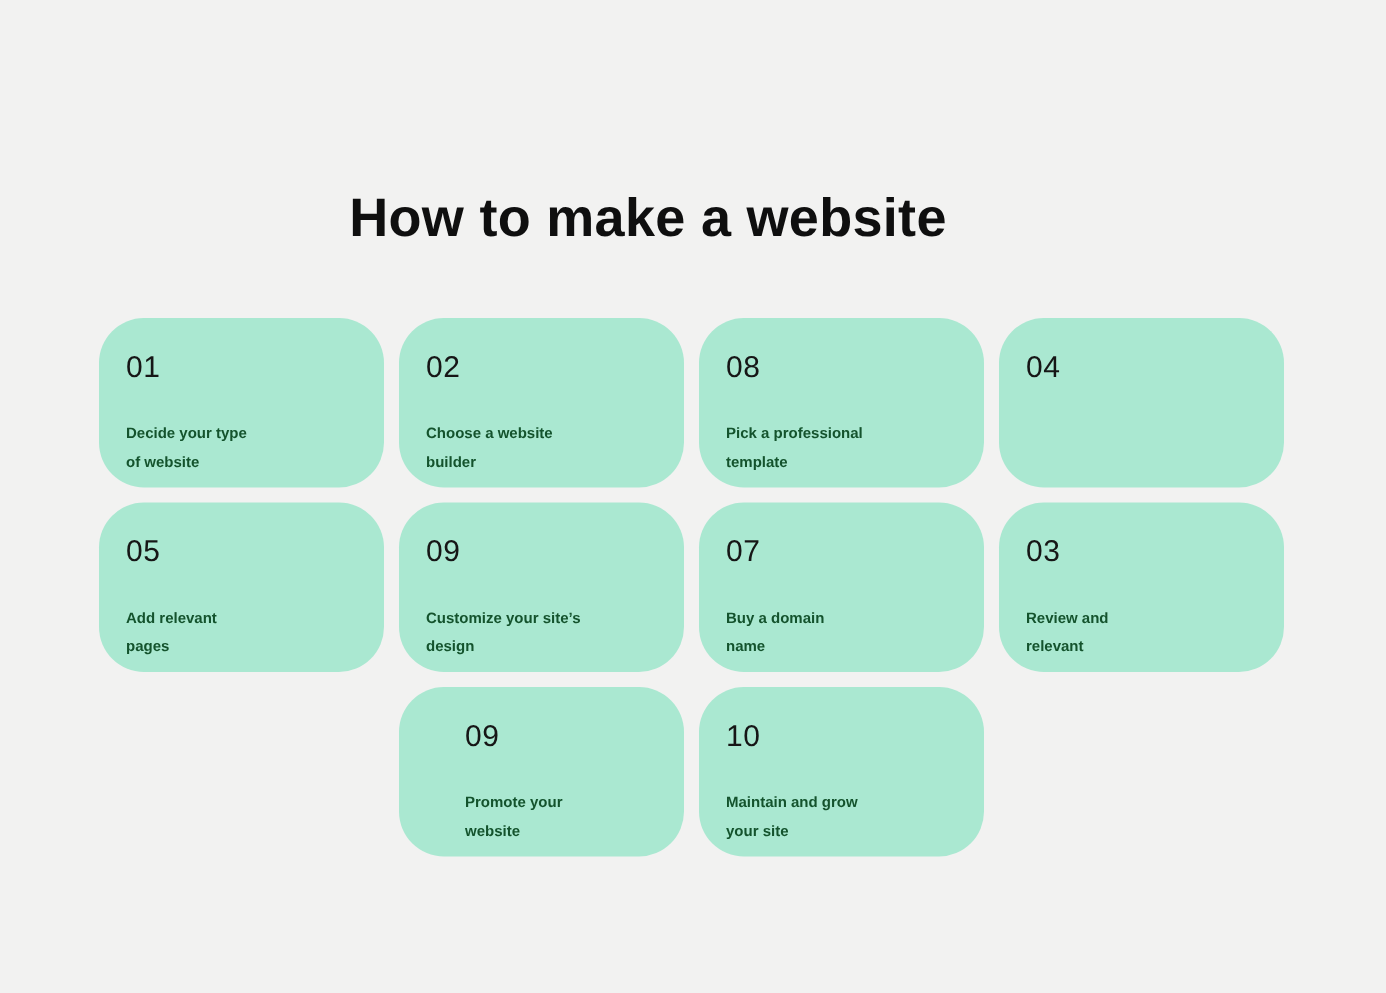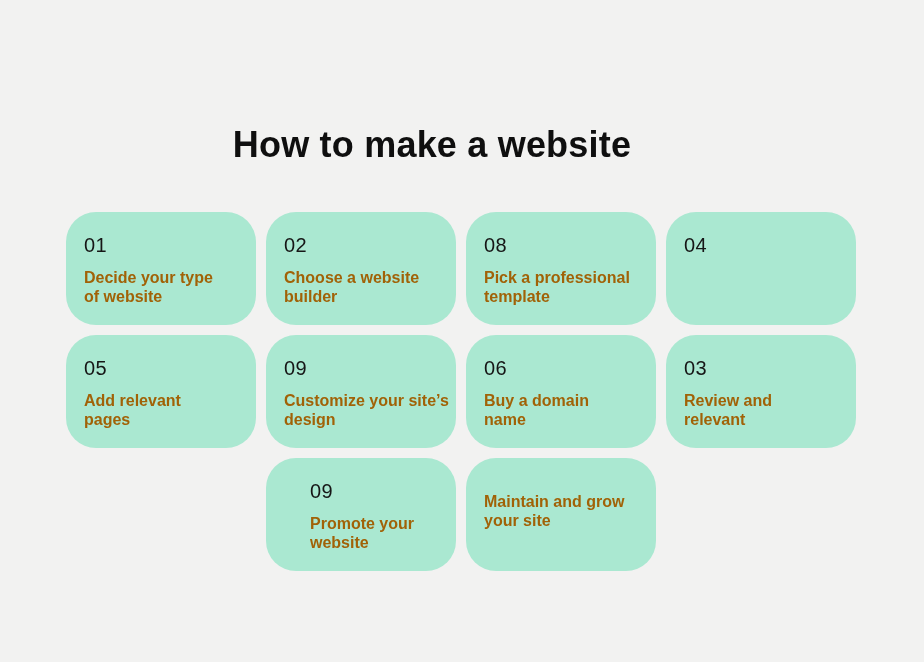--- a/index.html
+++ b/index.html
@@ -44,25 +44,25 @@
     box-sizing: border-box;
   }
   .card .num {
     font-size: 20px;
     font-weight: 400;
     line-height: 22px;
     color: #161616;
     letter-spacing: 0.3px;
   }
   .card .label {
-    margin-top: 12px;
-    font-size: 16px;
+    margin-top: 24px;
+    font-size: 10px;
     font-weight: 700;
     line-height: 19px;
-    color: #a16207;
+    color: #14532d;
     white-space: pre;
   }
   .card.pos-r3c2 { grid-row: 3; grid-column: 2; padding-left: 44px; }
   .card.pos-r3c3 { grid-row: 3; grid-column: 3; }
 </style>
 </head>
 <body>
 
 <h1 class="title">How to make a website</h1>
 
@@ -89,31 +89,32 @@
     <div class="num">05</div>
     <div class="label">Add relevant
 pages</div>
   </div>
   <div class="card">
     <div class="num">09</div>
     <div class="label">Customize your site’s
 design</div>
   </div>
   <div class="card">
-    <div class="num">06</div>
+    <div class="num">07</div>
     <div class="label">Buy a domain
 name</div>
   </div>
   <div class="card">
     <div class="num">03</div>
     <div class="label">Review and
 relevant</div>
   </div>
   <div class="card pos-r3c2">
     <div class="num">09</div>
     <div class="label">Promote your
 website</div>
   </div>
   <div class="card pos-r3c3">
+    <div class="num">10</div>
     <div class="label">Maintain and grow
 your site</div>
   </div>
 </div>
 
 </body></html>

